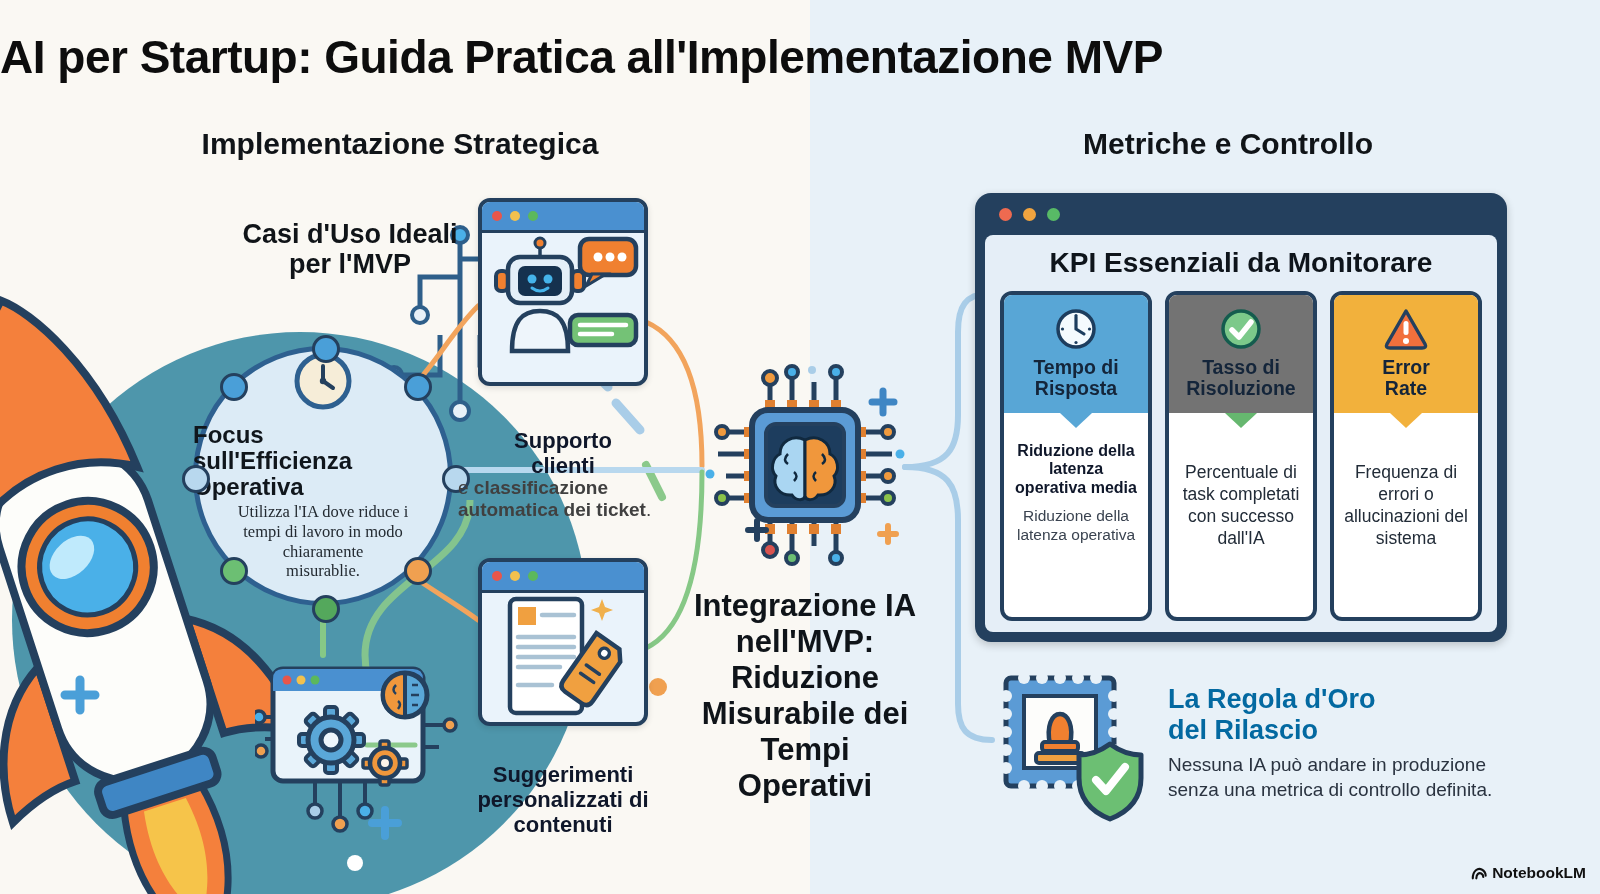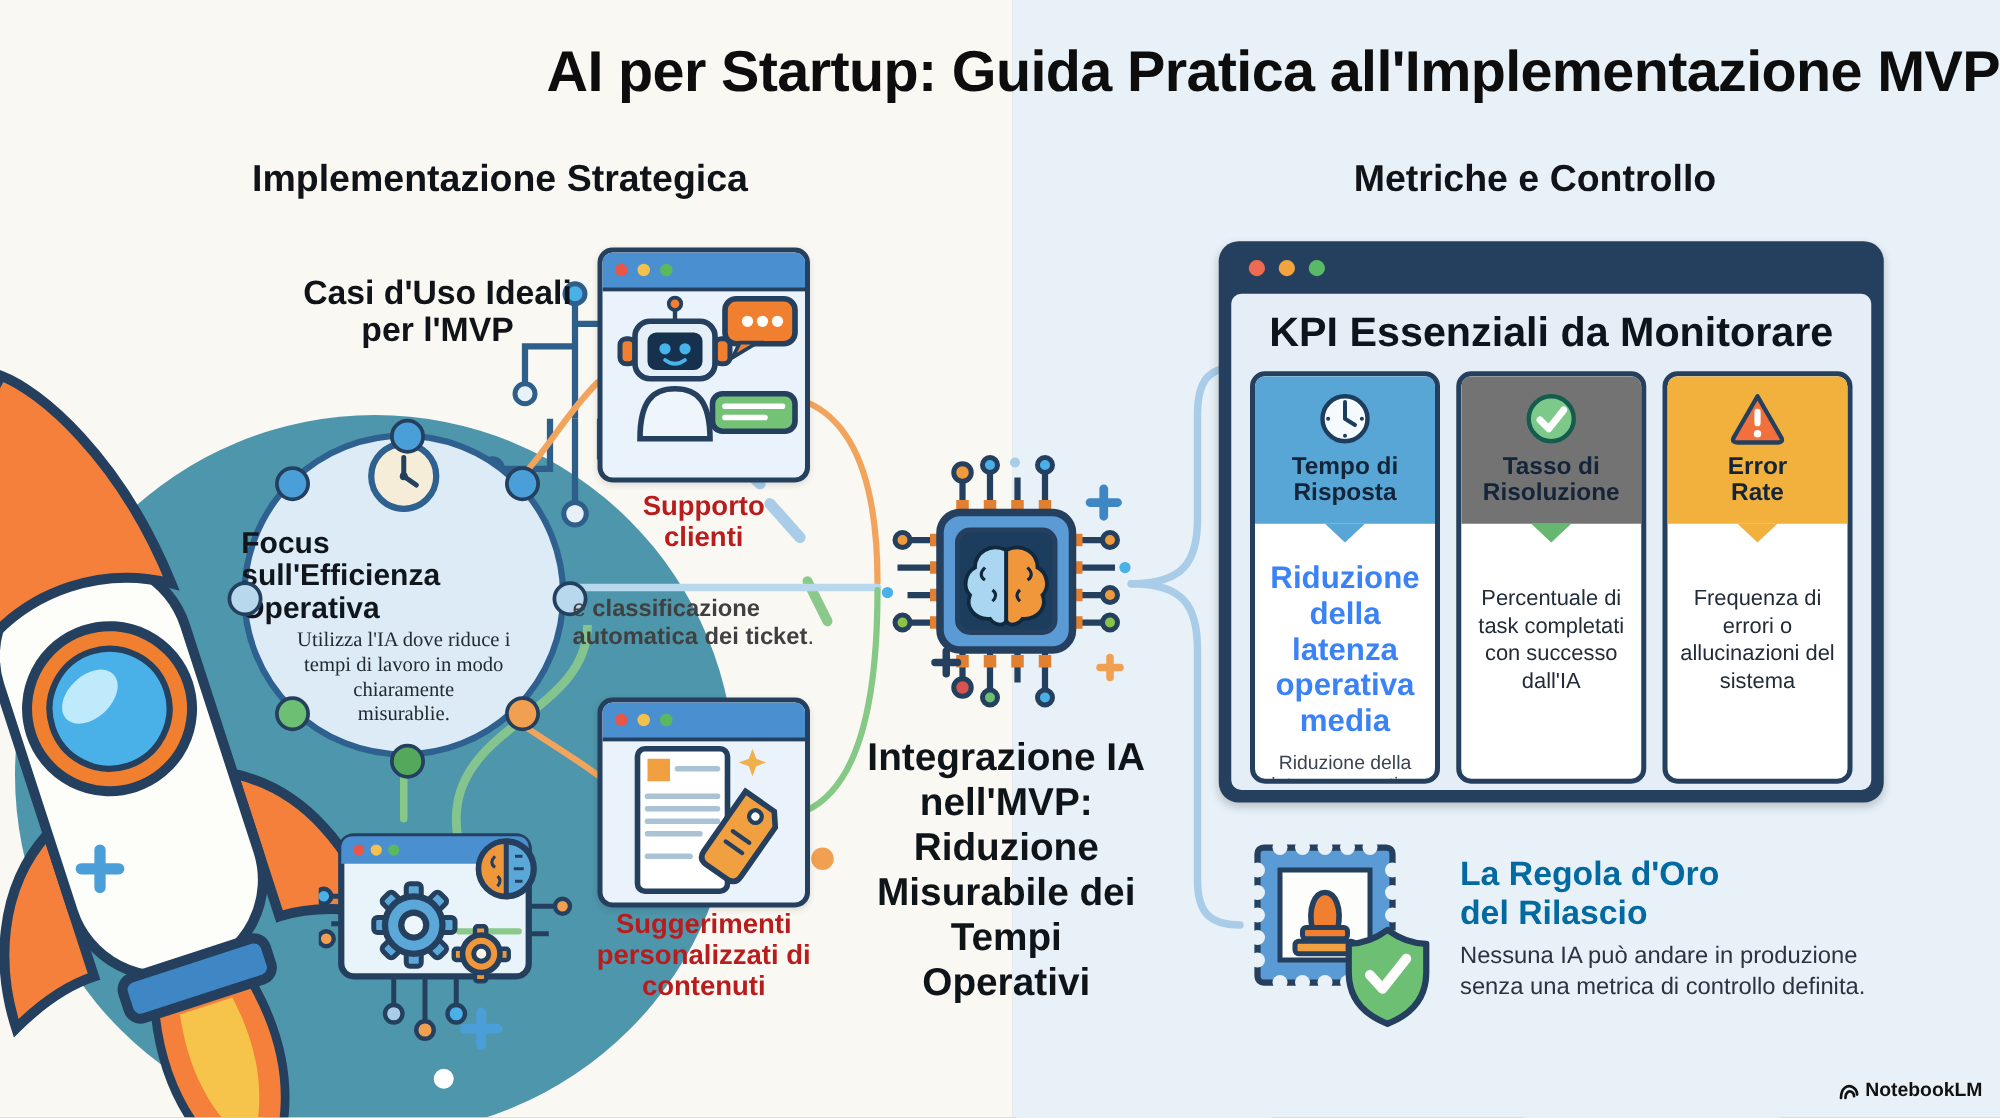--- a/index.html
+++ b/index.html
@@ -3,21 +3,21 @@
 <meta charset="utf-8">
 <style>
   html,body{margin:0;padding:0;background:#ccc;}
   #canvas{position:relative;width:1600px;height:894px;overflow:hidden;
           font-family:"Liberation Sans",sans-serif;color:#111;}
   .abs{position:absolute;}
   .pl{white-space:pre-line;}
   .bg-left{left:0;top:0;width:810px;height:894px;background:#faf8f3;}
   .bg-right{left:810px;top:0;width:790px;height:894px;background:#e8f1f8;}
 
-  .main-title{left:0;top:30px;width:1600px;text-align:right;font-size:46px;
+  .main-title{left:0;top:30px;width:1600px;text-align:left;font-size:46px;
               font-weight:800;letter-spacing:-.5px;color:#0d0d0d;}
   .sec-head{font-size:30px;font-weight:700;text-align:center;color:#101418;}
   .lh{left:150px;top:127px;width:500px;}
   .rh{left:1028px;top:127px;width:400px;}
 
   
   .circle-wrap{left:193px;top:346px;width:260px;height:260px;}
   .focus-circle{position:absolute;inset:0;background:#dcebf6;border:5px solid #2e6090;
                 border-radius:50%;box-sizing:border-box;}
   .clock-badge{position:absolute;left:50%;top:4px;transform:translateX(-50%);}
@@ -35,53 +35,53 @@
 
   
   .mini-window{border:4px solid #24405e;border-radius:12px;background:#eaf3fb;
                overflow:hidden;box-sizing:border-box;box-shadow:0 2px 6px rgba(0,0,0,.12);}
   .mini-bar{height:28px;background:#4a90d0;display:flex;align-items:center;
             gap:8px;padding-left:10px;border-bottom:3px solid #24405e;}
   .mdot{width:10px;height:10px;border-radius:50%;}
   .mdot-r{background:#e8564a;} .mdot-y{background:#f2c14e;} .mdot-g{background:#5cb85c;}
   .card-support{left:478px;top:198px;width:170px;height:188px;}
   .card-suggest{left:478px;top:558px;width:170px;height:168px;}
-  .caption{font-weight:700;text-align:center;color:#b91c1c;}
+  .caption{font-weight:700;text-align:center;color:#0f172a;margin-top:36px;}
   .cap-support{left:463px;top:393px;width:200px;font-size:22px;line-height:1.12;}
   .cap-suggest{left:455px;top:727px;width:216px;font-size:22px;line-height:1.13;}
   .ticket-text{left:458px;top:477px;width:210px;text-align:left;font-size:19px;
                line-height:1.18;color:#404040;}
   .tk-b{font-weight:700;}
 
   .center-caption{left:690px;top:588px;width:230px;text-align:center;font-size:31px;
                   font-weight:700;line-height:1.16;color:#0f1419;}
 
   
   .kpi-window{left:975px;top:193px;width:532px;height:449px;background:#24405e;
               border-radius:16px;box-shadow:0 3px 8px rgba(0,0,0,.2);}
   .kpi-bar{height:42px;display:flex;align-items:center;gap:11px;padding-left:24px;}
   .kdot{width:13px;height:13px;border-radius:50%;}
   .kdot-r{background:#ee6a50;} .kdot-y{background:#f1a43f;} .kdot-g{background:#58ba66;}
   .kpi-content{position:absolute;left:10px;right:10px;top:42px;bottom:10px;
                background:#e5eef7;border-radius:8px;}
-  .kpi-title{margin-top:12px;text-align:center;font-size:33px;font-weight:700;color:#0e141b;}
+  .kpi-title{margin-top:12px;text-align:center;font-size:28px;font-weight:700;color:#0e141b;}
   .kpi-row{display:flex;justify-content:center;gap:13px;margin-top:12px;}
   .kpi-card{width:152px;height:330px;background:#fff;border:4px solid #24405e;
             border-radius:12px;box-sizing:border-box;overflow:hidden;}
   .kpi-head{height:118px;display:flex;flex-direction:column;align-items:center;
             padding-top:11px;box-sizing:border-box;}
   .hdr-blue{background:#58a6d6;} .hdr-green{background:#737373;} .hdr-amber{background:#f2b13c;}
   .kpi-head-label{margin-top:5px;text-align:center;font-size:19.5px;font-weight:700;
                   color:#14253a;line-height:1.1;}
   .notch{width:0;height:0;border-left:16px solid transparent;border-right:16px solid transparent;
          border-top-width:15px;border-top-style:solid;margin:0 auto;}
   .notch-blue{border-top-color:#58a6d6;} .notch-green{border-top-color:#66b76f;}
   .notch-amber{border-top-color:#f2b13c;}
-  .kpi-headline{margin:14px 8px 0;text-align:center;font-size:25px;font-weight:700;
-                color:#3b82f6;line-height:1.15;}
+  .kpi-headline{margin:14px 8px 0;text-align:center;font-size:16px;font-weight:700;
+                color:#0f172a;line-height:1.15;}
   .kpi-detail{margin:10px 9px 0;text-align:center;font-size:15.5px;color:#3a4350;line-height:1.2;}
   .kpi-detail2{margin:34px 9px 0;text-align:center;font-size:17.5px;color:#222c38;line-height:1.25;}
 
   .gold-title{left:1168px;top:684px;width:310px;font-size:27px;font-weight:700;
               line-height:1.15;color:#0369a1;}
   .gold-body{left:1168px;top:753px;width:340px;font-size:19px;line-height:1.3;color:#2a3340;}
 
   .footer{right:14px;bottom:12px;display:flex;align-items:center;gap:4px;}
   .brand-text{font-size:15.5px;font-weight:700;color:#111;}
 </style>

